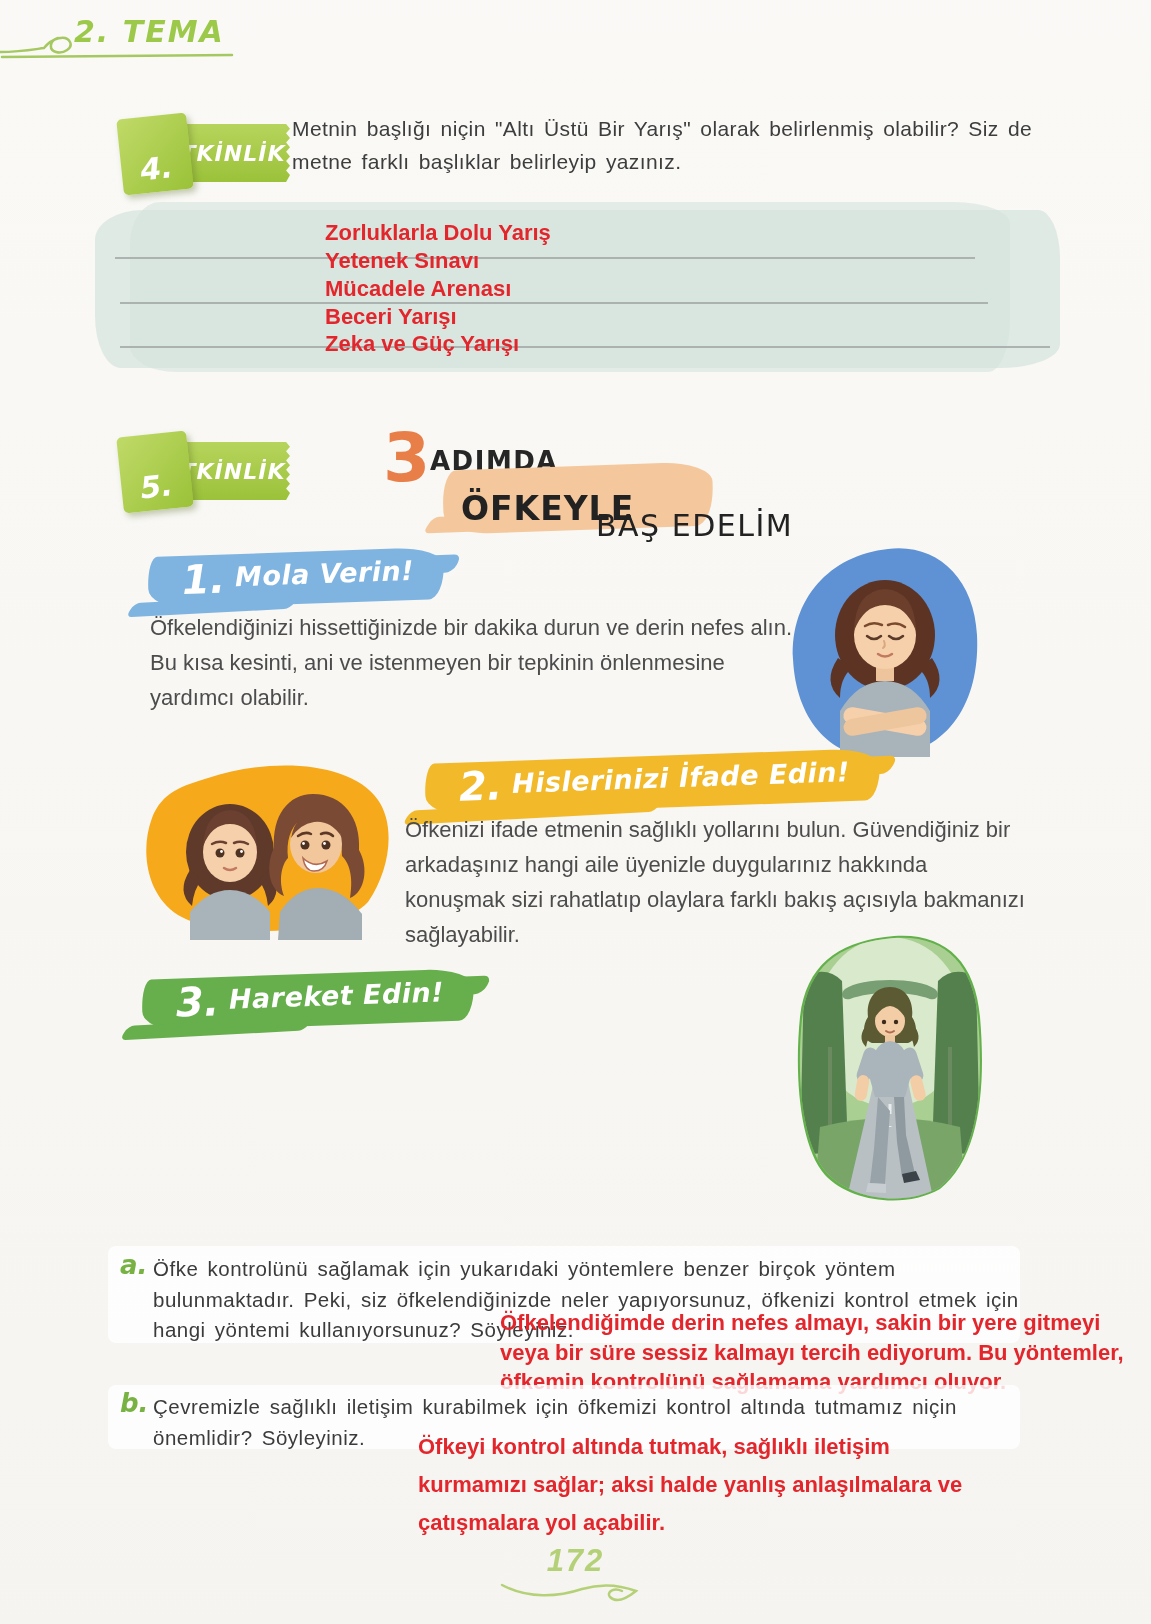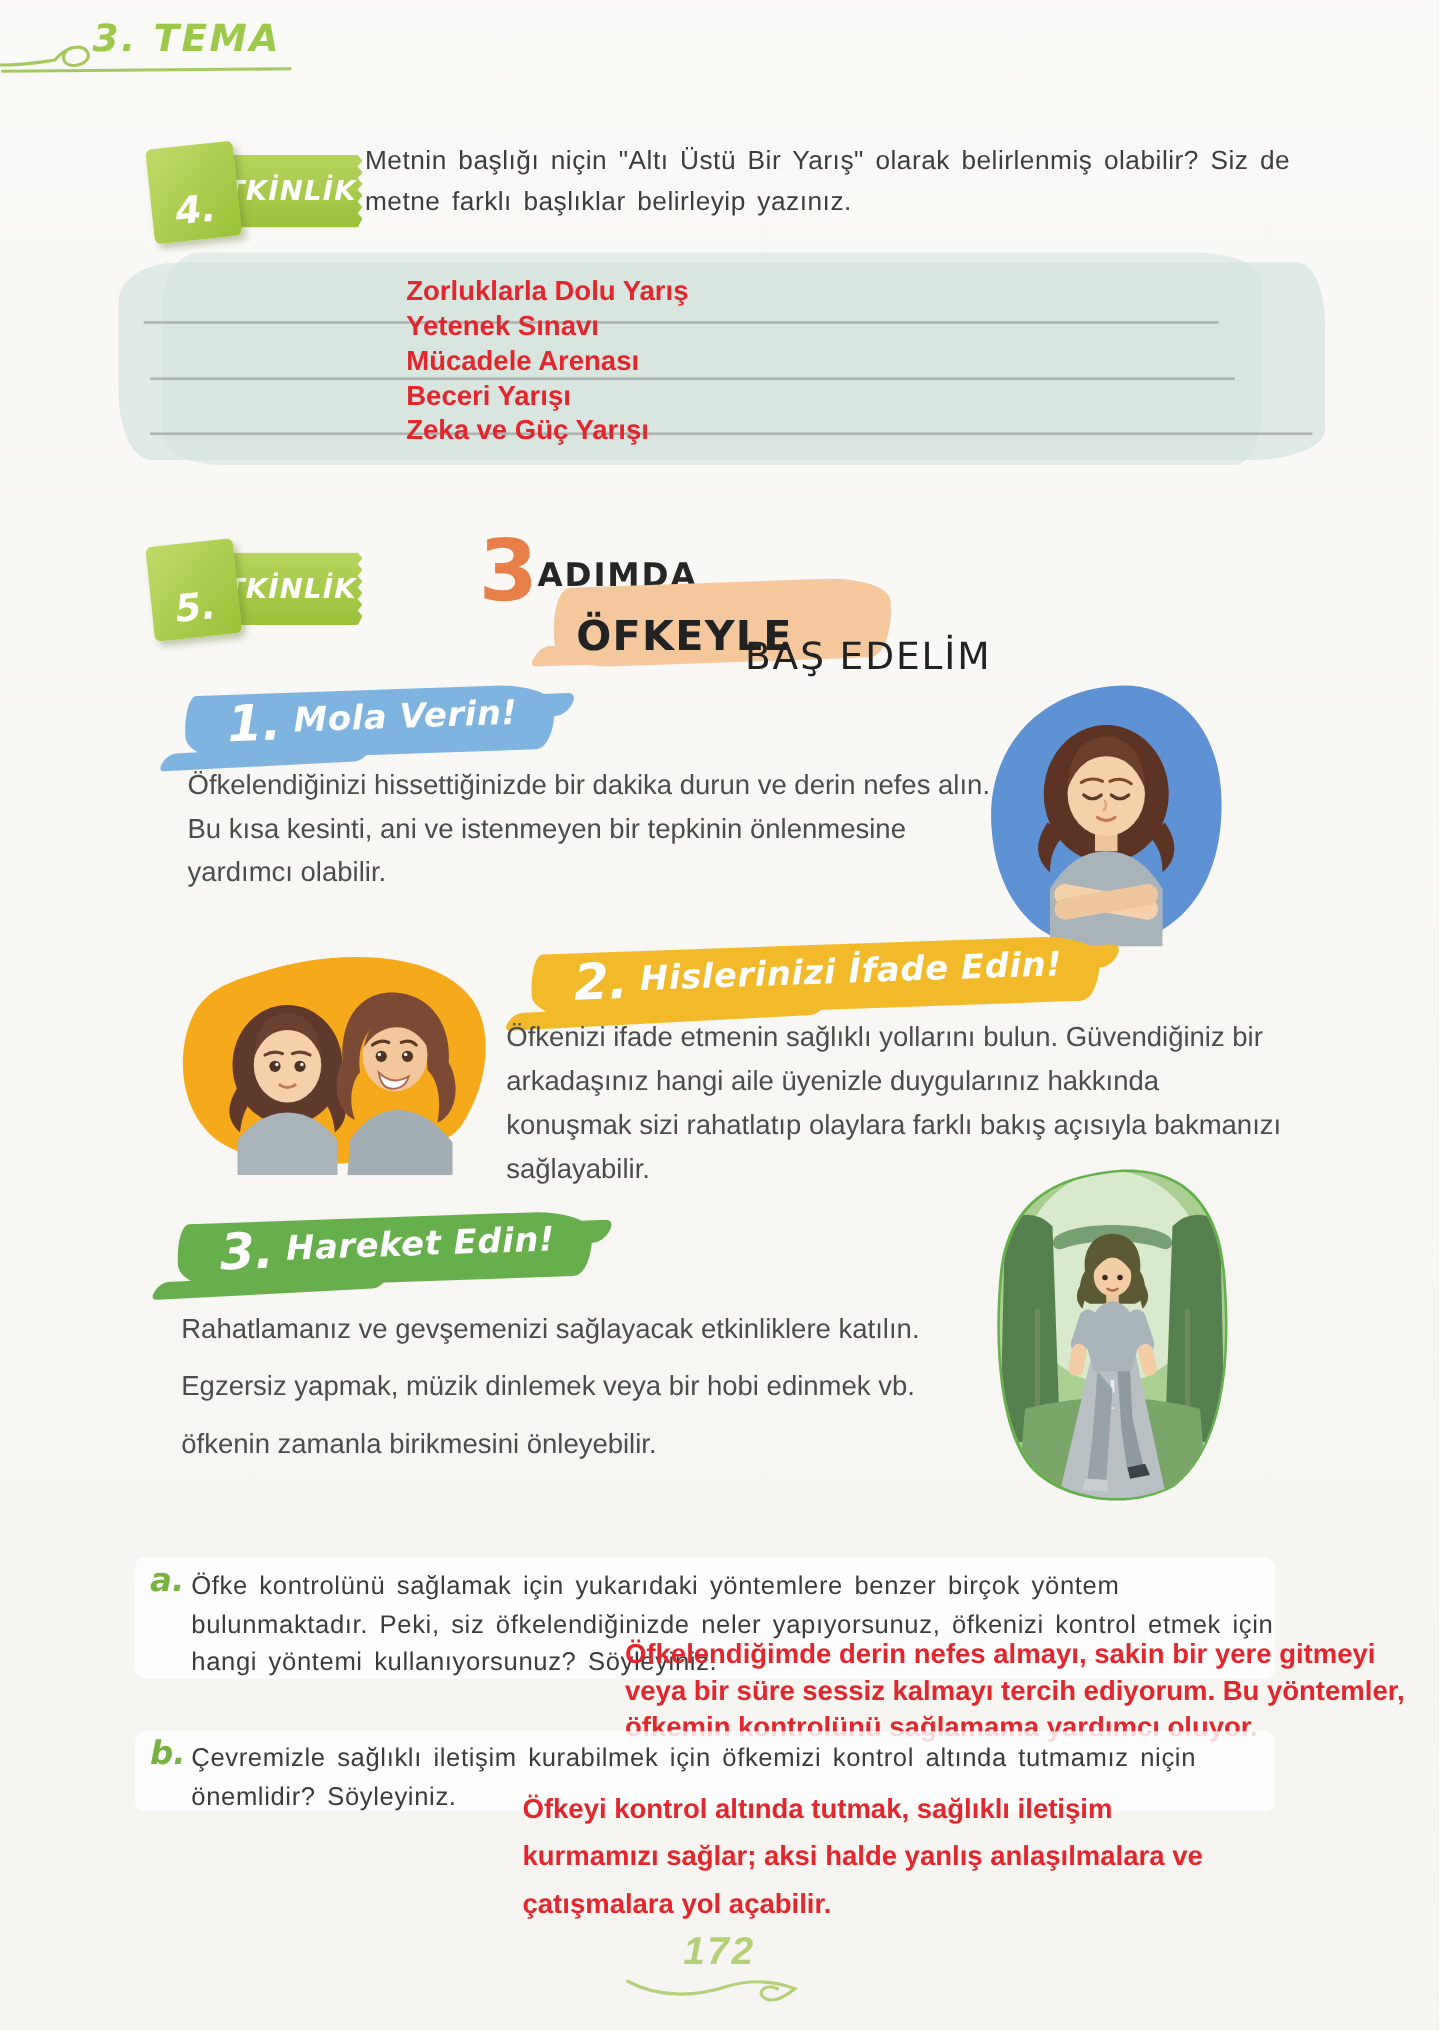--- a/index.html
+++ b/index.html
@@ -130,21 +130,21 @@
 </style>
 </head>
 <body>
 
 <div id="page">
 
   <svg class="abs" style="left:0;top:10px" width="245" height="55" viewBox="0 0 245 55">
     <path d="M0 42 C20 42 30 40 44 38 C52 28 66 24 70 32 C73 38 64 44 56 42 C48 40 50 30 58 28" fill="none" stroke="#a5c960" stroke-width="2.5" stroke-linecap="round"></path>
     <path d="M2 47 L232 45" fill="none" stroke="#a5c960" stroke-width="2.5" stroke-linecap="round"></path>
   </svg>
-  <div class="abs tema-label">3. TEMA</div>
+  <div class="abs tema-label">2. TEMA</div>
 
   <div class="abs badge" style="left:118px;top:110px">
     <div class="ribbon">ETKİNLİK</div>
     <div class="num">4.</div>
   </div>
 
   <div class="abs instruction" style="left:292px;top:112px;width:758px">Metnin başlığı niçin "Altı Üstü Bir Yarış" olarak belirlenmiş olabilir? Siz de metne farklı başlıklar belirleyip yazınız.</div>
 
   <div class="abs wash-layer1"></div>
   <div class="abs wash-layer2"></div>
@@ -226,21 +226,20 @@
   <div class="abs step-swash swash-yellow" style="left:425px;top:756px">
     <span class="sw-num">2.</span>
     <span class="sw-label">Hislerinizi İfade Edin!</span>
   </div>
   <div class="abs body-text" style="left:405px;top:812px;width:628px;line-height:35px">Öfkenizi ifade etmenin sağlıklı yollarını bulun. Güvendiğiniz bir arkadaşınız hangi aile üyenizle duygularınız hakkında konuşmak sizi rahatlatıp olaylara farklı bakış açısıyla bakmanızı sağlayabilir.</div>
 
   <div class="abs step-swash swash-green" style="left:142px;top:974px">
     <span class="sw-num">3.</span>
     <span class="sw-label">Hareket Edin!</span>
   </div>
-  <div class="abs body-text" style="left:145px;top:1040px;width:655px;line-height:46px">Rahatlamanız ve gevşemenizi sağlayacak etkinliklere katılın. Egzersiz yapmak, müzik dinlemek veya bir hobi edinmek vb. öfkenin zamanla birikmesini önleyebilir.</div>
 
   <svg class="abs" style="left:790px;top:927px" width="200" height="275" viewBox="0 0 200 275">
     <defs>
       <clipPath id="blobClip">
         <path d="M95 12 C150 4 183 32 188 92 C194 160 188 228 150 260 C115 280 62 273 37 246 C12 218 6 150 12 92 C18 40 48 18 95 12 Z"></path>
       </clipPath>
     </defs>
     <path d="M95 10 C150 2 185 30 190 90 C196 160 190 230 150 262 C115 282 60 275 35 248 C10 220 4 150 10 90 C16 38 48 16 95 10 Z" fill="#63b14a"></path>
     <g clip-path="url(#blobClip)">
       <rect x="0" y="0" width="200" height="275" fill="#a9cf92"></rect>

